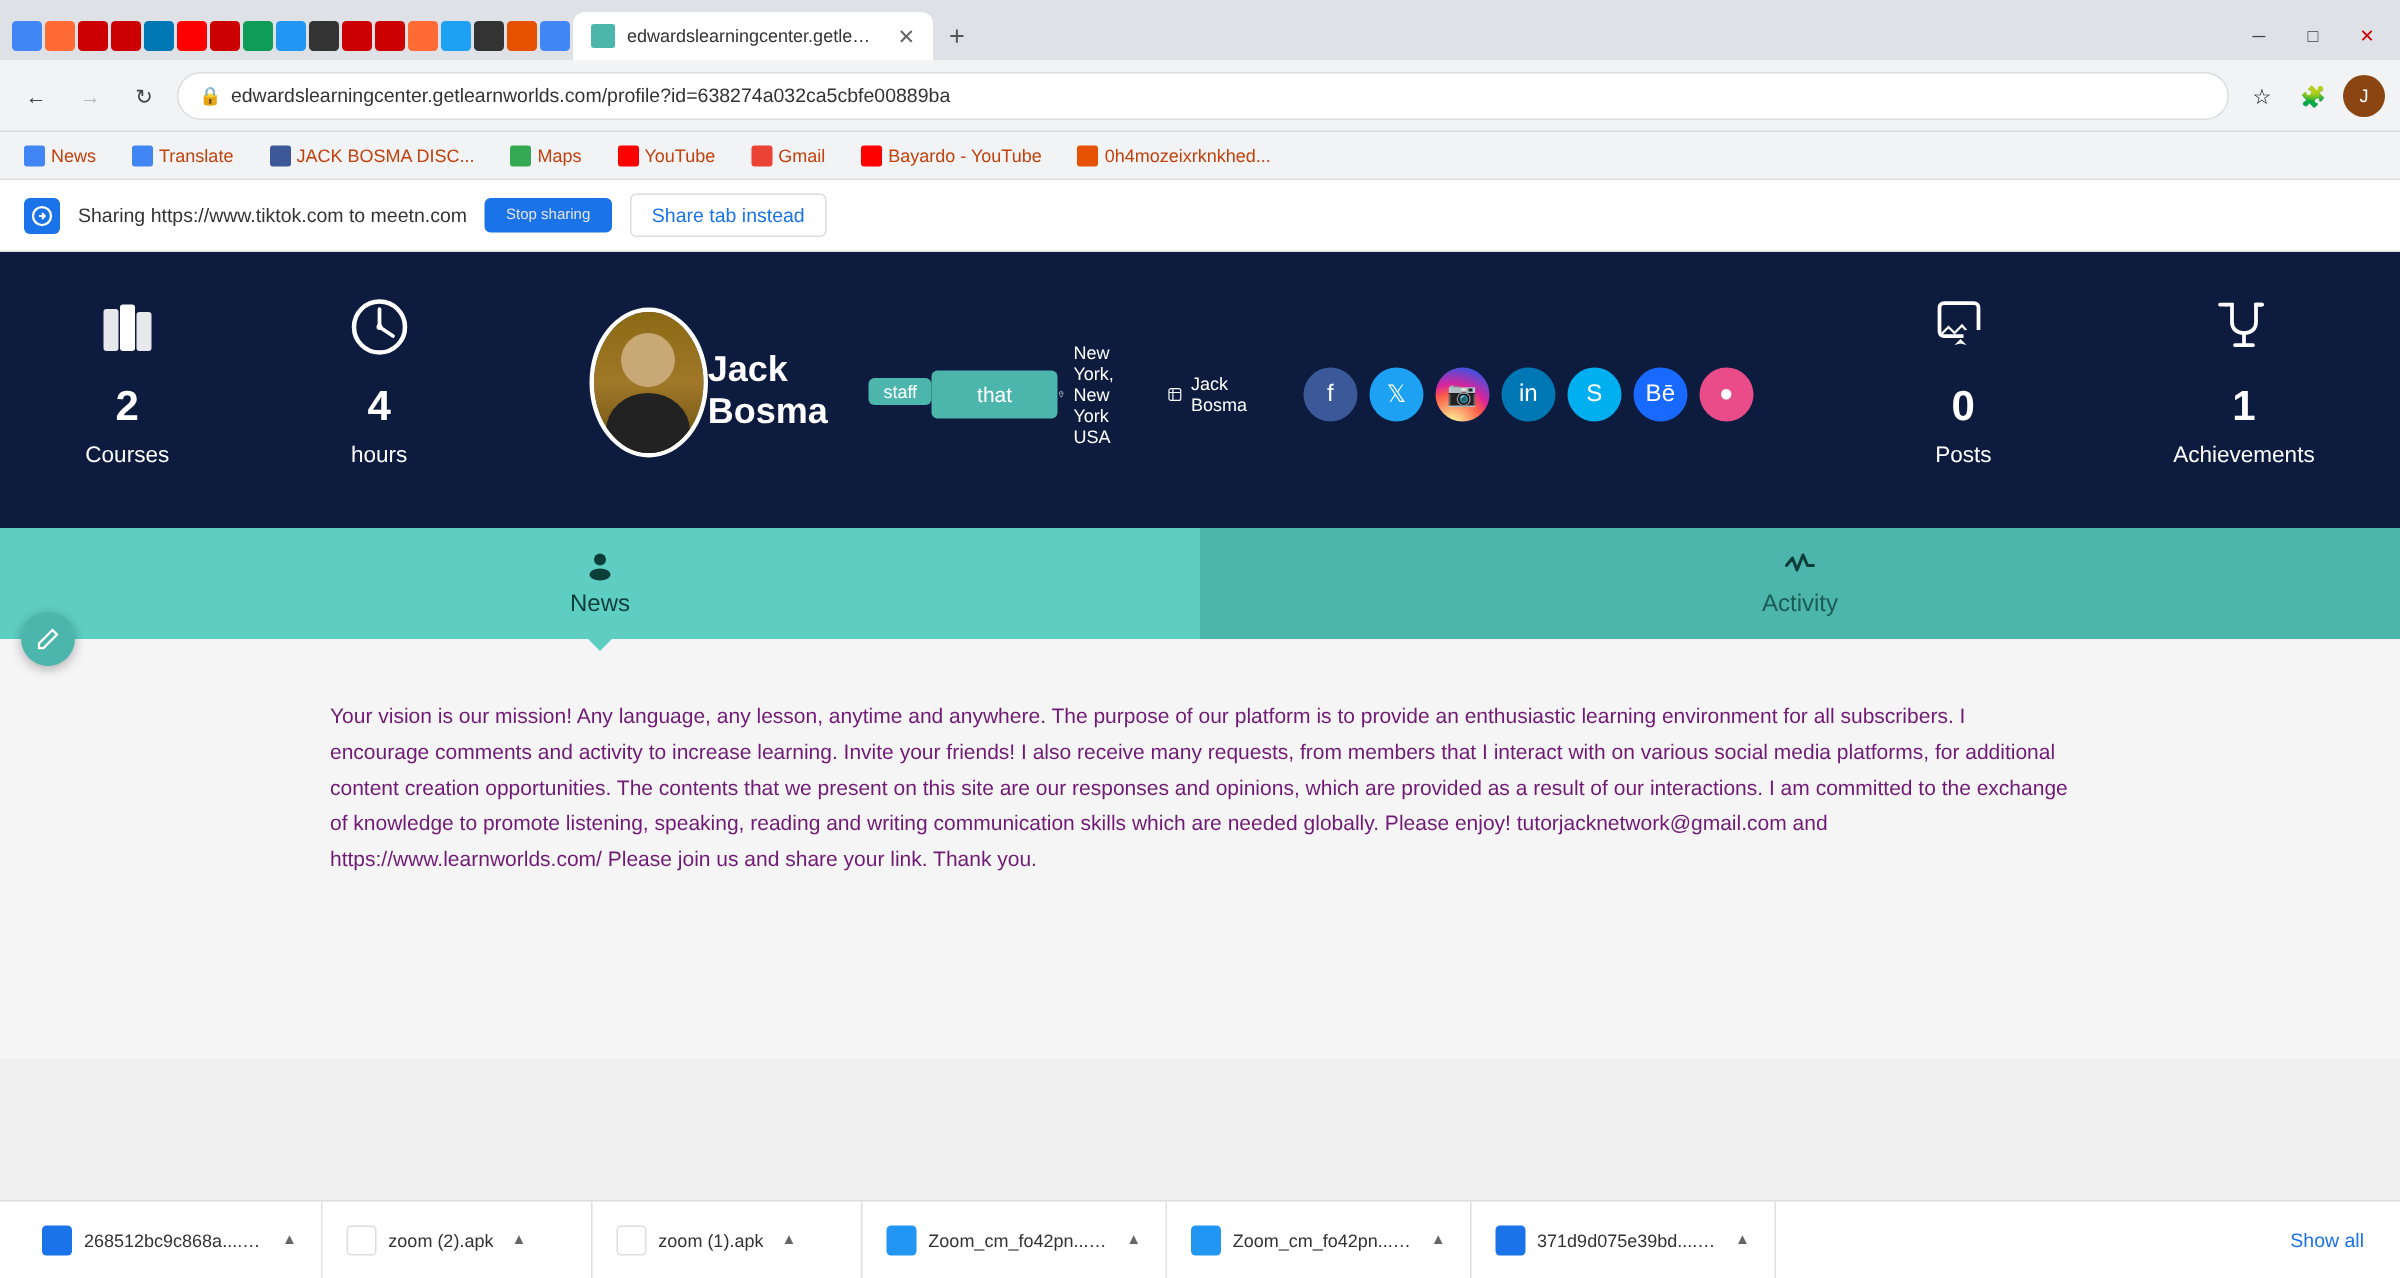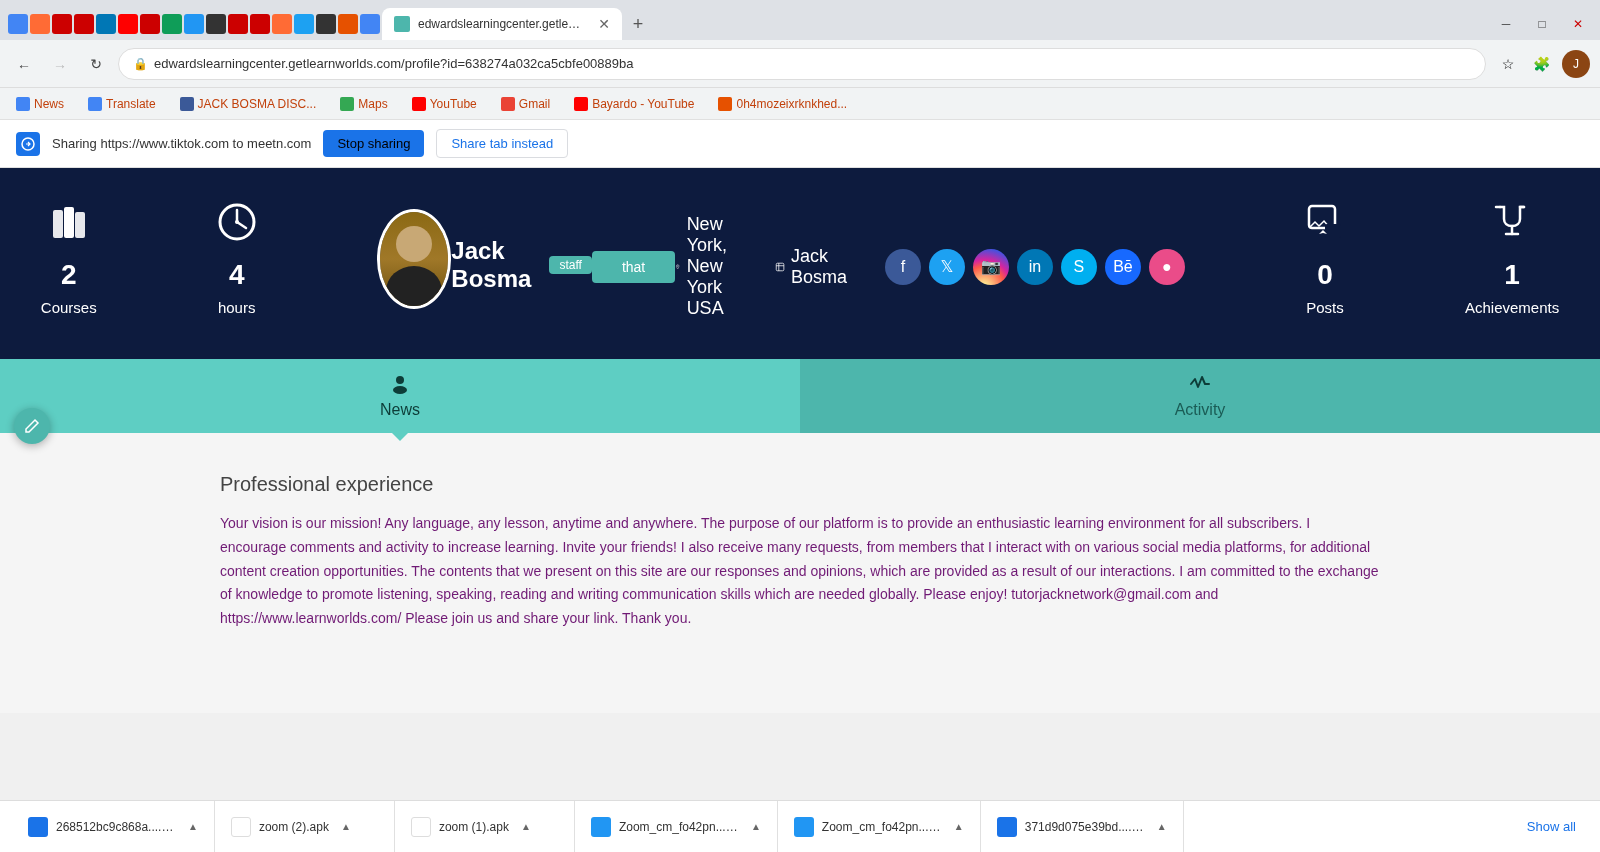--- a/index.html
+++ b/index.html
@@ -22,42 +22,42 @@
     .lock-icon { color: #555; font-size: 12px; }
     .nav-right { display: flex; align-items: center; gap: 6px; }
     .nav-icon { width: 28px; height: 28px; border-radius: 50%; display: flex; align-items: center; justify-content: center; font-size: 14px; cursor: pointer; }
 
     .bookmarks-bar { background: #f1f3f4; display: flex; align-items: center; padding: 2px 10px; gap: 12px; height: 32px; border-bottom: 1px solid #e0e0e0; overflow: hidden; }
     .bookmark-item { display: flex; align-items: center; gap: 4px; font-size: 12px; color: #c2410c; cursor: pointer; white-space: nowrap; padding: 3px 6px; border-radius: 4px; }
     .bookmark-favicon { width: 14px; height: 14px; border-radius: 2px; flex-shrink: 0; }
 
     .sharing-bar { background: white; display: flex; align-items: center; padding: 8px 16px; gap: 12px; border-bottom: 1px solid #e0e0e0; height: 48px; }
     .sharing-text { font-size: 13px; color: #333; }
-    .stop-sharing-btn { background: #1a73e8; color: #000000; border: none; border-radius: 4px; padding: 6px 14px; font-size: 13px; cursor: pointer; font-weight: 500; }
+    .stop-sharing-btn { background: #1a73e8; color: #e5e5e5; border: none; border-radius: 4px; padding: 6px 14px; font-size: 10px; cursor: pointer; font-weight: 500; }
     .share-tab-btn { background: white; color: #1a73e8; border: 1px solid #dadce0; border-radius: 4px; padding: 6px 14px; font-size: 13px; cursor: pointer; }
 
     
     .profile-header { background: #0d1b3e; color: white; padding: 30px 0 40px; }
     .stats-row { display: flex; justify-content: center; align-items: center; gap: 0; }
     .stat-item { display: flex; flex-direction: column; align-items: center; gap: 8px; padding: 0 60px; }
     .stat-icon { font-size: 36px; color: white; }
     .stat-number { font-size: 28px; font-weight: bold; color: white; }
     .stat-label { font-size: 15px; color: white; }
 
     .avatar-section { display: flex; flex-direction: row; align-items: center; padding: 0 60px; }
     .avatar-placeholder { width: 100px; height: 100px; border-radius: 50%; background: linear-gradient(135deg, #555 0%, #888 100%); border: 3px solid white; overflow: hidden; position: relative; }
 
     .user-name-row { display: flex; align-items: center; justify-content: center; gap: 10px; margin-top: 12px; }
     .user-name { font-size: 24px; font-weight: 600; color: white; }
     .staff-badge { background: #4db6ac; color: white; font-size: 12px; padding: 2px 10px; border-radius: 4px; }
 
     .edit-btn { background: #4db6ac; color: white; border: none; border-radius: 4px; padding: 8px 30px; font-size: 14px; cursor: pointer; margin-top: 16px; }
 
     .location-row { display: flex; align-items: center; justify-content: center; gap: 20px; margin-top: 16px; }
-    .location-item { display: flex; align-items: center; gap: 6px; font-size: 18px; color: white; }
+    .location-item { display: flex; align-items: center; gap: 6px; font-size: 12px; color: white; }
     .social-icons { display: flex; gap: 8px; margin-left: 12px; }
     .social-icon { width: 36px; height: 36px; border-radius: 50%; display: flex; align-items: center; justify-content: center; font-size: 16px; color: white; cursor: pointer; }
     .si-facebook { background: #3b5998; }
     .si-twitter { background: #1da1f2; }
     .si-instagram { background: radial-gradient(circle at 30% 107%, #fdf497 0%, #fdf497 5%, #fd5949 45%, #d6249f 60%, #285AEB 90%); }
     .si-linkedin { background: #0077b5; }
     .si-skype { background: #00aff0; }
     .si-behance { background: #1769ff; }
     .si-dribbble { background: #ea4c89; }
 
@@ -293,21 +293,20 @@
   </div>
   <div class="profile-tab">
     <svg width="22" height="22" viewBox="0 0 22 22" fill="none">
       <polyline points="2,11 6,6 9,14 13,4 16,11 20,11" stroke="#0d3d38" stroke-width="2" fill="none" stroke-linecap="round" stroke-linejoin="round"></polyline>
     </svg>
     <span>Activity</span>
   </div>
 </div>
 
 <div class="profile-content">
-  <h3 class="section-title">Professional experience</h3>
   <p class="profile-bio">Your vision is our mission! Any language, any lesson, anytime and anywhere. The purpose of our platform is to provide an enthusiastic learning environment for all subscribers. I encourage comments and activity to increase learning. Invite your friends! I also receive many requests, from members that I interact with on various social media platforms, for additional content creation opportunities. The contents that we present on this site are our responses and opinions, which are provided as a result of our interactions. I am committed to the exchange of knowledge to promote listening, speaking, reading and writing communication skills which are needed globally. Please enjoy! tutorjacknetwork@gmail.com and https://www.learnworlds.com/ Please join us and share your link. Thank you.</p>
 </div>
 
 <div style="position:fixed;left:14px;top:50%;transform:translateY(-50%);width:36px;height:36px;background:#4db6ac;border-radius:50%;display:flex;align-items:center;justify-content:center;cursor:pointer;box-shadow:0 2px 8px rgba(0,0,0,0.3);">
   <svg width="16" height="16" viewBox="0 0 16 16" fill="none">
       <path d="M11 2l3 3L5 14H2v-3L11 2z" stroke="white" stroke-width="1.5" fill="none"></path>
     </svg>
 </div>
 
 <div class="download-bar">

